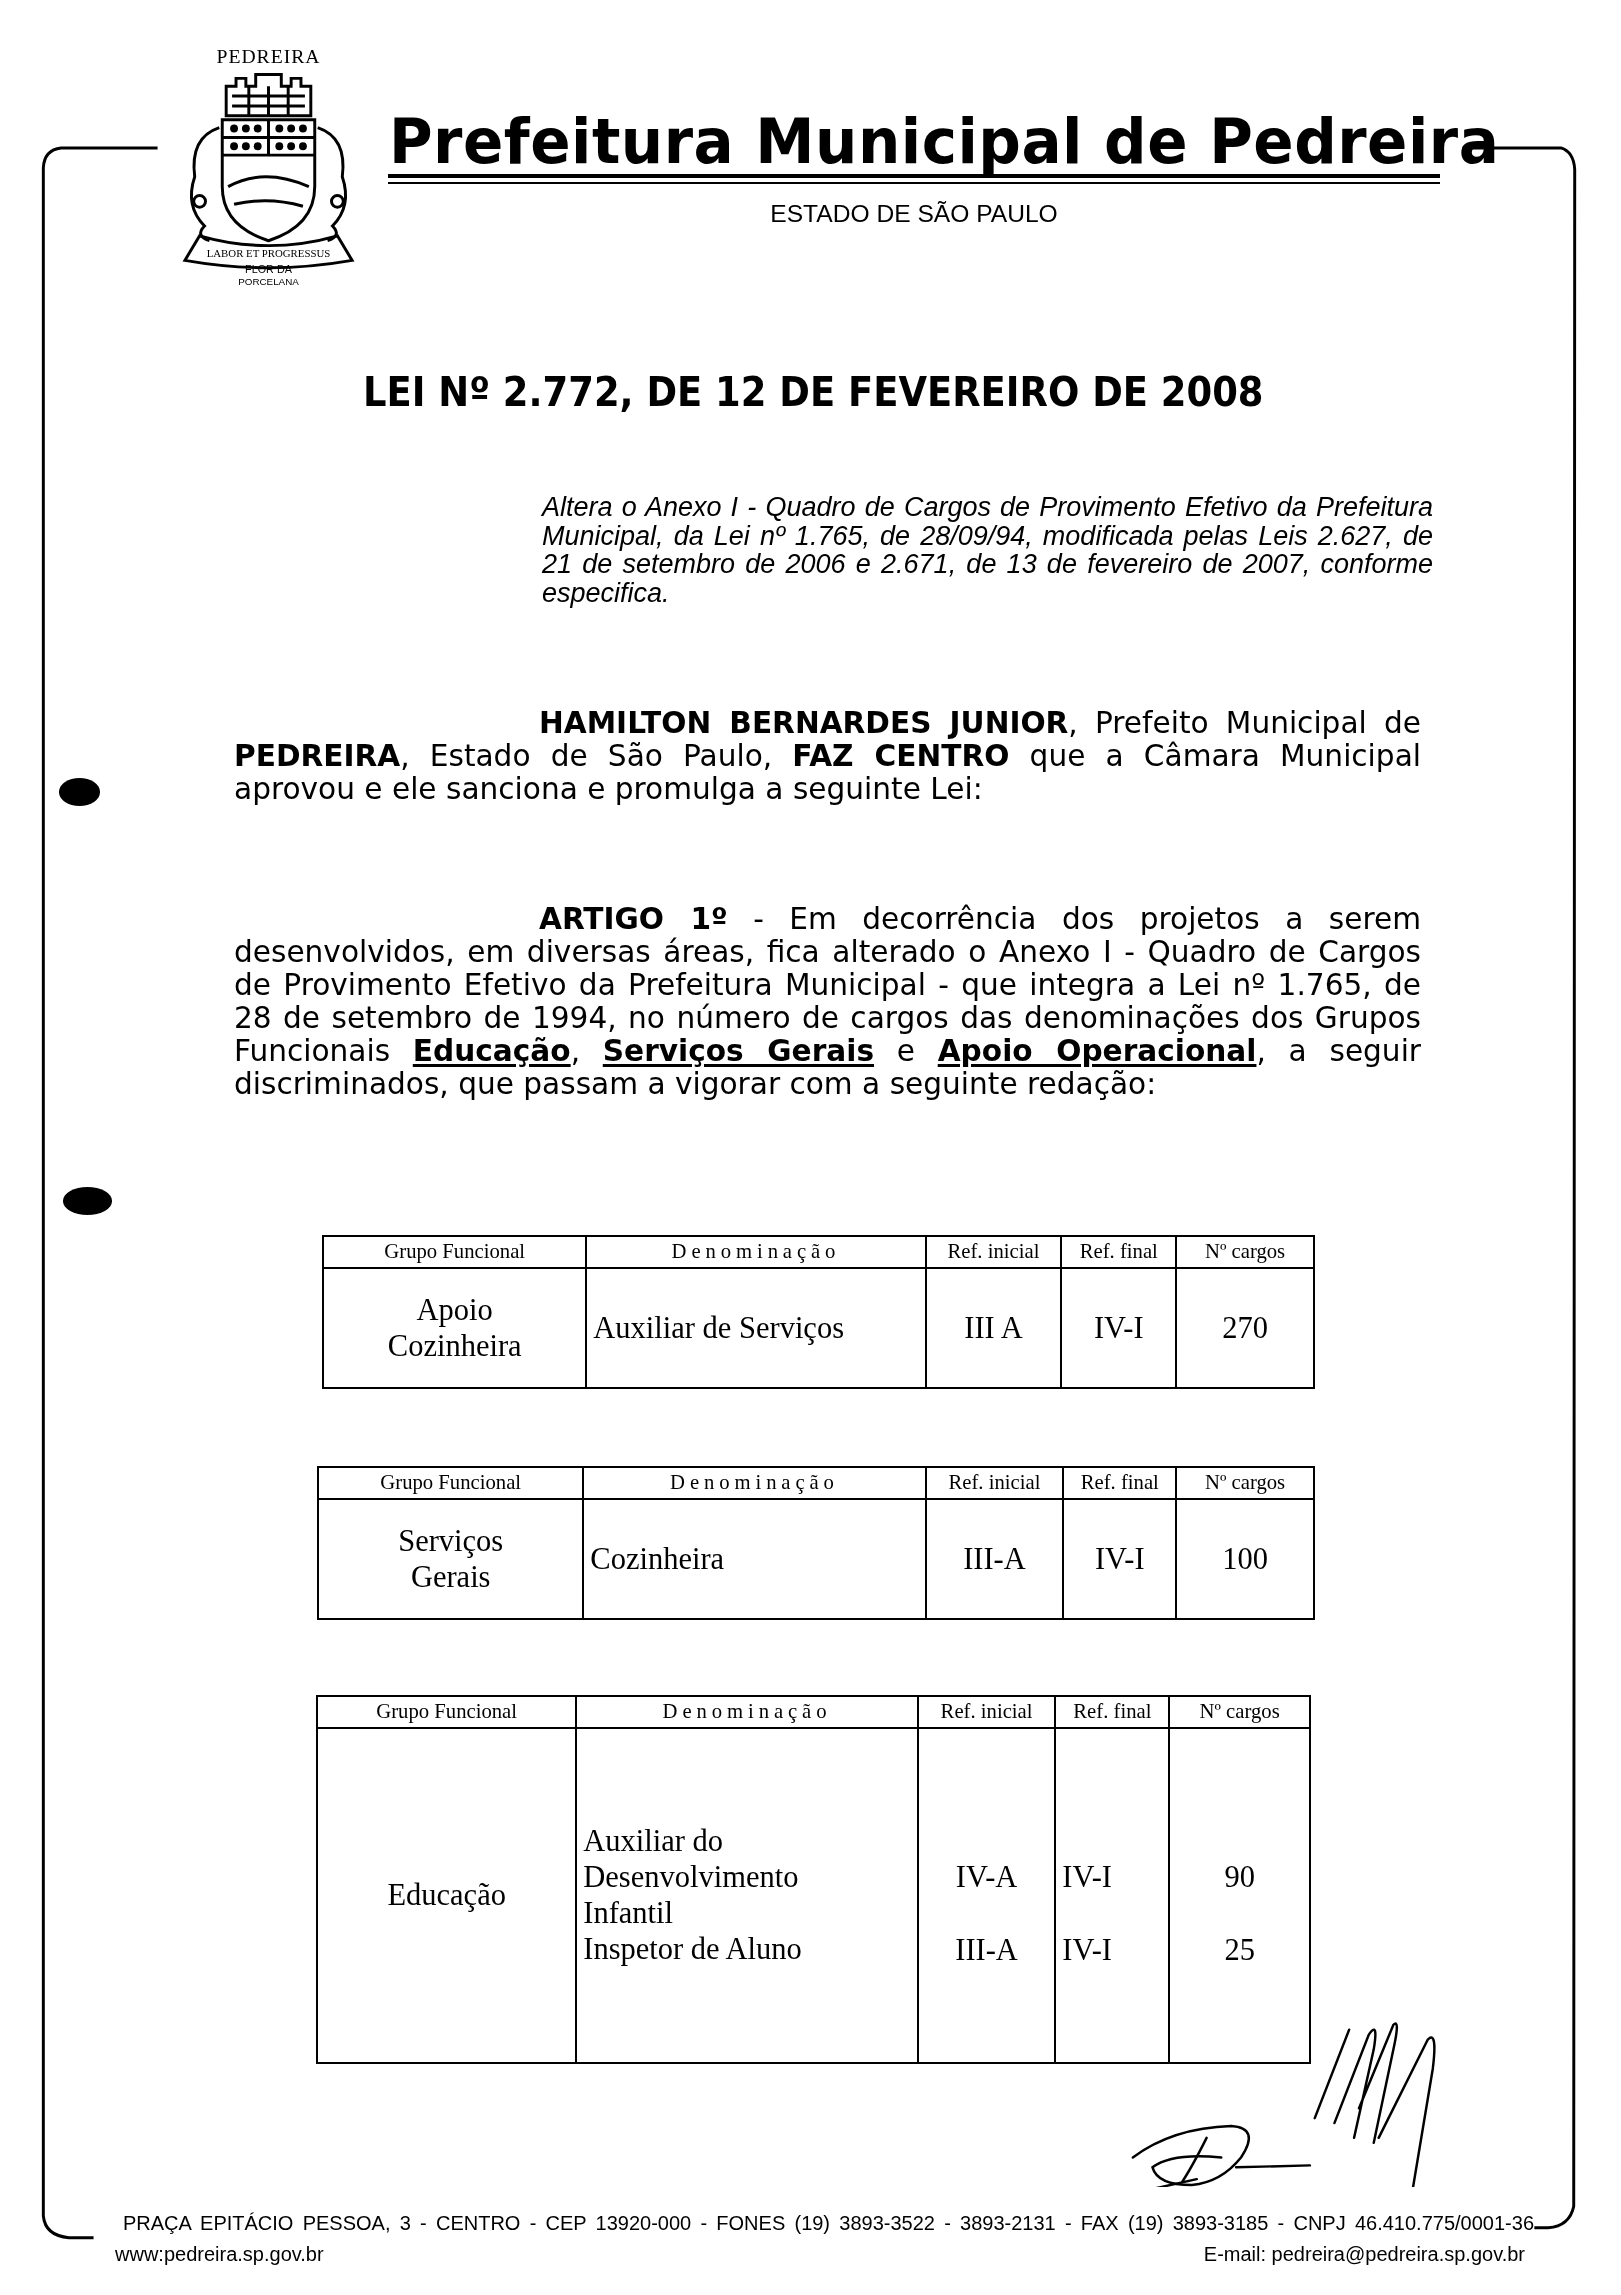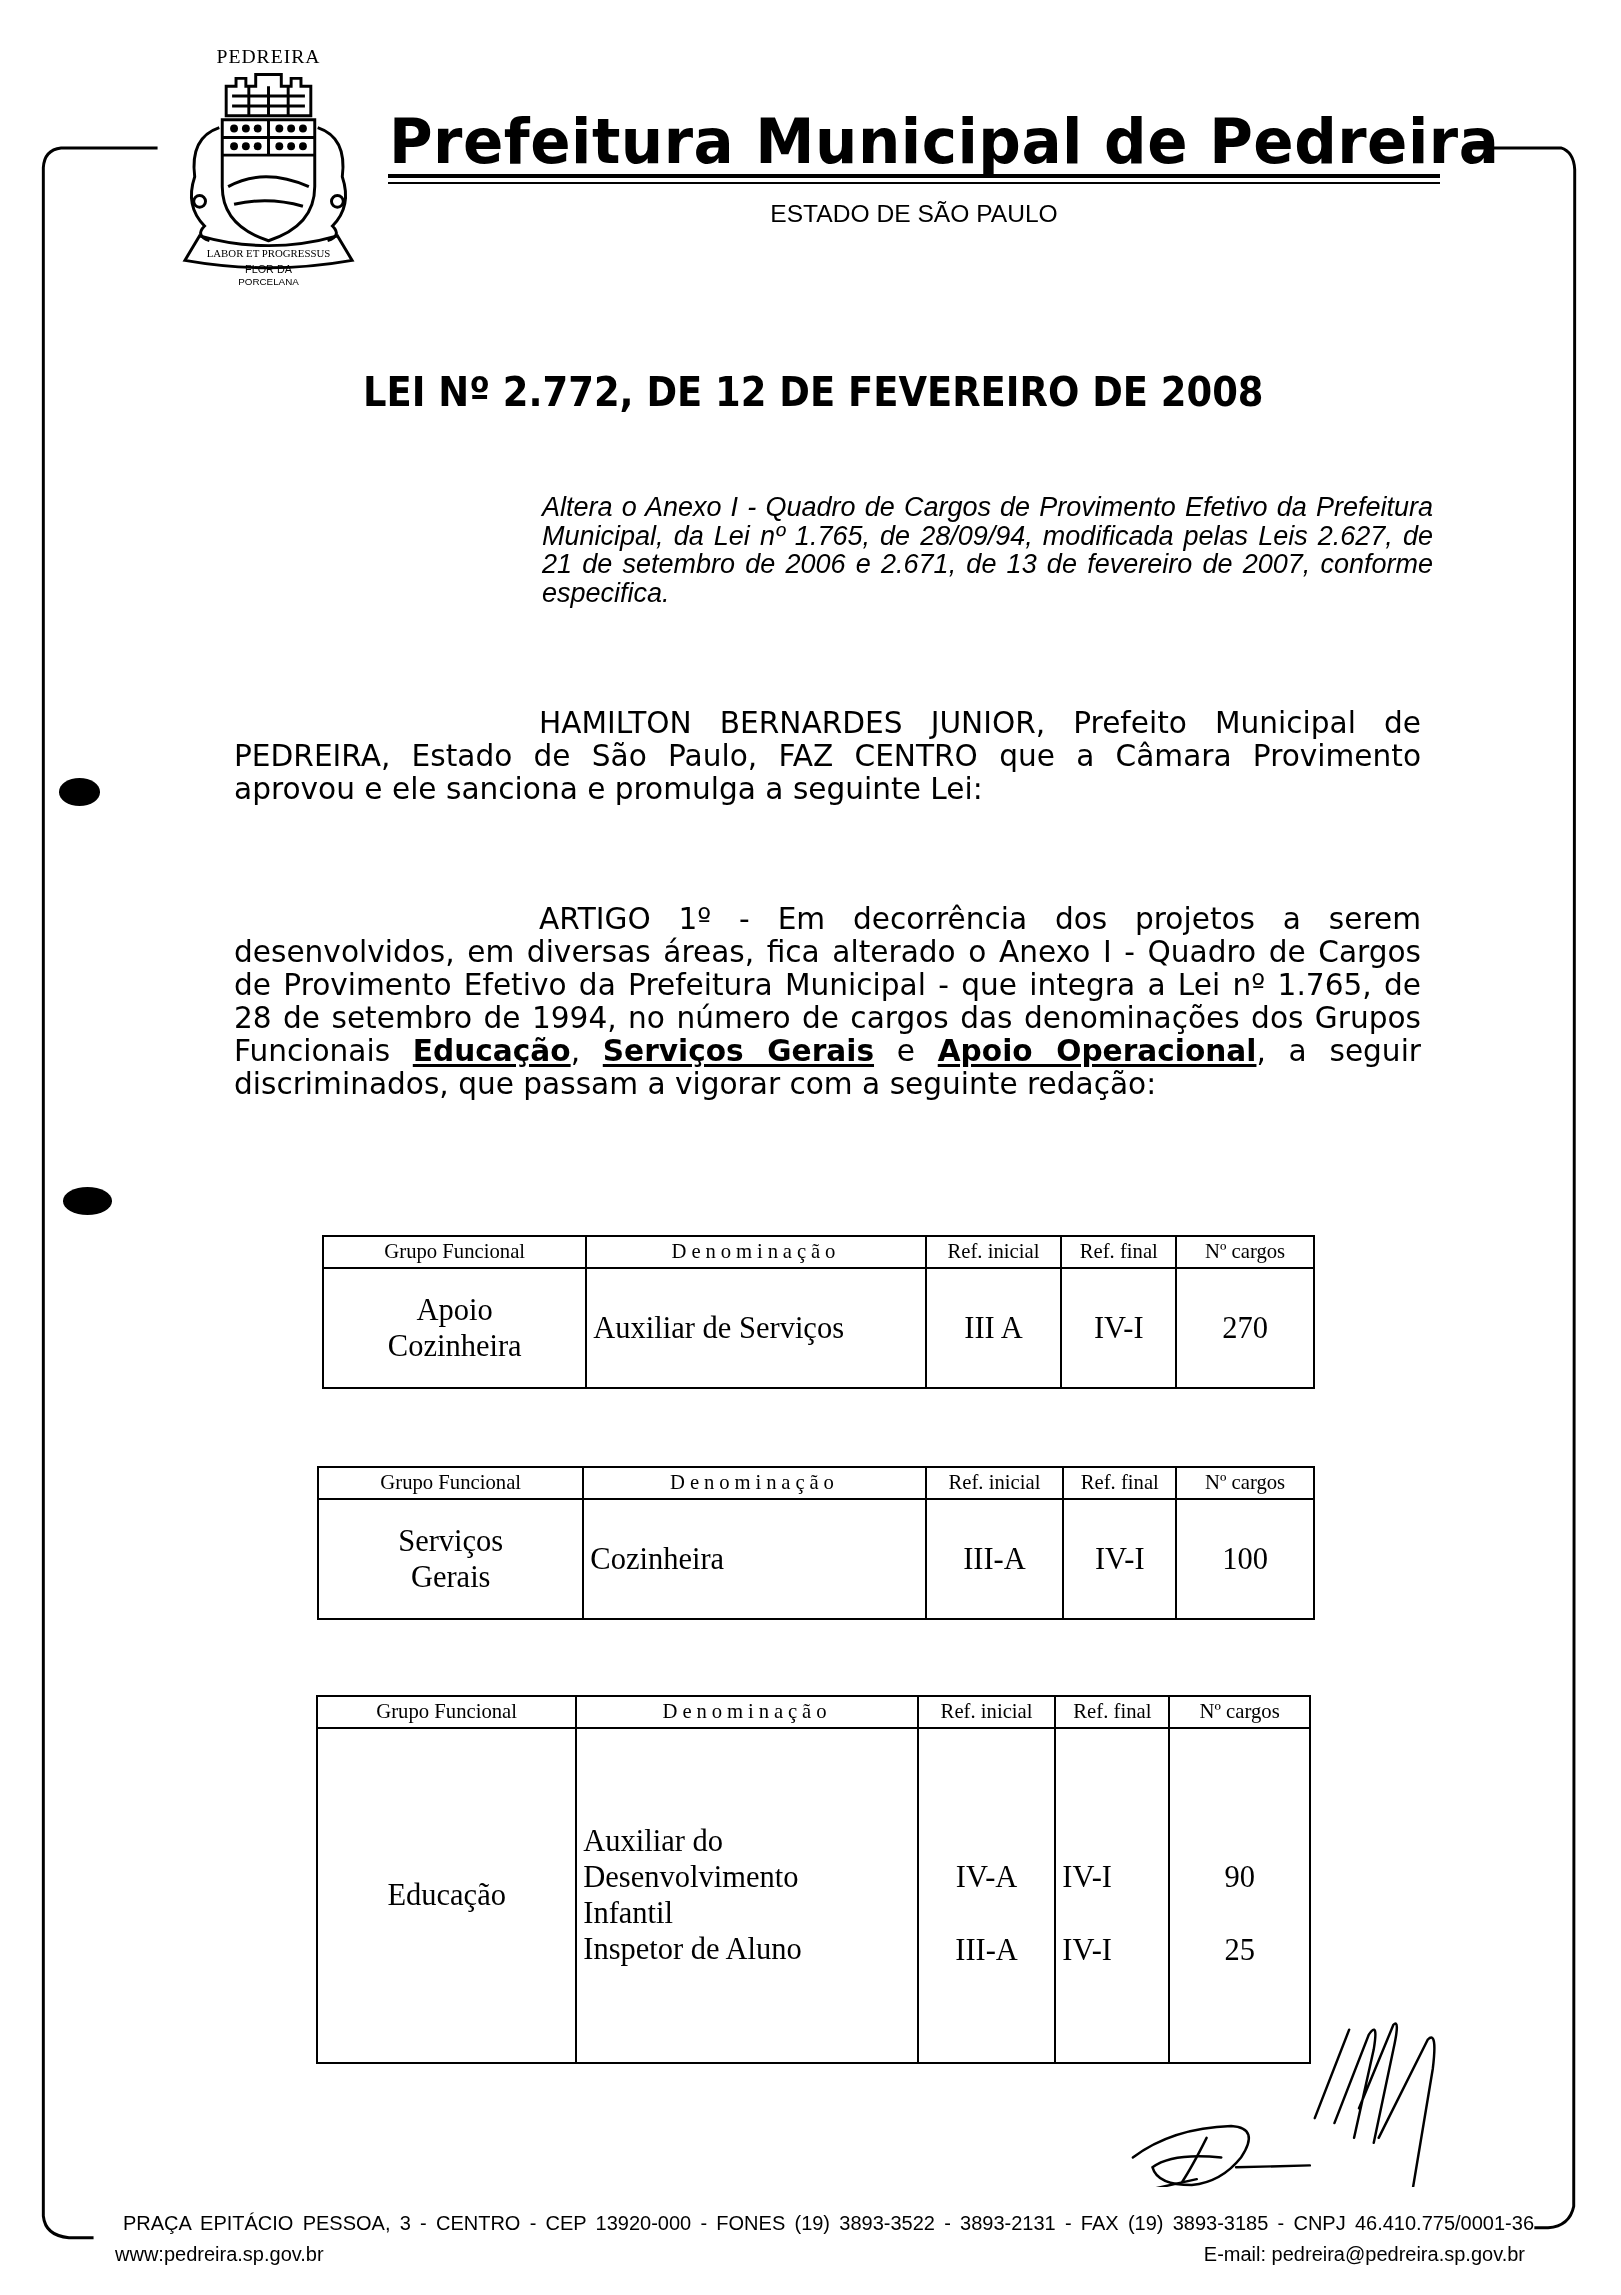--- a/index.html
+++ b/index.html
@@ -32,21 +32,21 @@
     position: absolute; left: 542px; top: 493px; width: 891px;
     font-family: "Liberation Sans", sans-serif; font-style: italic; font-size: 27px; line-height: 28.6px;
     text-align: justify; text-align-last: left;
   }
 
   .body-text {
     position: absolute; left: 234px; width: 1187px;
     font-family: "DejaVu Sans", sans-serif; font-size: 29.6px; line-height: 33px;
     text-align: justify; text-align-last: left;
   }
-  .body-text b { font-weight: normal; }
+  .body-text b { font-weight: bold; }
   .body-text u { text-decoration: underline; text-decoration-thickness: 3px; text-underline-offset: 3px; font-weight: bold; }
   .indent { display: inline-block; width: 305px; }
   .preamble { top: 707px; }
   .article { top: 903px; }
 
   table.cargos {
     position: absolute; border-collapse: collapse;
     font-family: "Liberation Serif", serif; color: #000; margin-top: 40px;
   }
   table.cargos th {
@@ -129,21 +129,21 @@
 
 <div class="header-title">Prefeitura Municipal de Pedreira</div>
 <div class="header-rule1"></div>
 <div class="header-rule2"></div>
 <div class="header-sub">ESTADO DE SÃO PAULO</div>
 
 <div class="law-title">LEI Nº 2.772, DE 12 DE FEVEREIRO DE 2008</div>
 
 <div class="summary">Altera o Anexo I - Quadro de Cargos de Provimento Efetivo da Prefeitura Municipal, da Lei nº 1.765, de 28/09/94, modificada pelas Leis 2.627, de 21 de setembro de 2006 e 2.671, de 13 de fevereiro de 2007,  conforme especifica.</div>
 
-<div class="body-text preamble"><span class="indent"></span><b>HAMILTON BERNARDES JUNIOR</b><span>, Prefeito Municipal de </span><b>PEDREIRA</b><span>, Estado de São Paulo, </span><b>FAZ CENTRO</b><span> que a Câmara Provimento aprovou e ele sanciona e promulga a seguinte Lei:</span></div>
+<div class="body-text preamble"><span class="indent"></span><b>HAMILTON BERNARDES JUNIOR</b><span>, Prefeito Municipal de </span><b>PEDREIRA</b><span>, Estado de São Paulo, </span><b>FAZ CENTRO</b><span> que a Câmara Municipal aprovou e ele sanciona e promulga a seguinte Lei:</span></div>
 
 <div class="body-text article"><span class="indent"></span><b>ARTIGO 1º</b><span> - Em decorrência dos projetos a serem desenvolvidos, em diversas áreas, fica alterado o Anexo I - Quadro de Cargos de Provimento Efetivo da Prefeitura Municipal - que integra a Lei nº 1.765, de 28 de setembro de 1994, no número de cargos das denominações dos Grupos Funcionais </span><u>Educação</u><span>, </span><u>Serviços Gerais</u><span> e </span><u>Apoio Operacional</u><span>, a seguir discriminados, que passam a vigorar com a seguinte redação:</span></div>
 
 <table class="cargos t1">
   <colgroup>
       <col style="width:264px">
       <col style="width:340px">
       <col style="width:136px">
       <col style="width:115px">
       <col style="width:138px">

